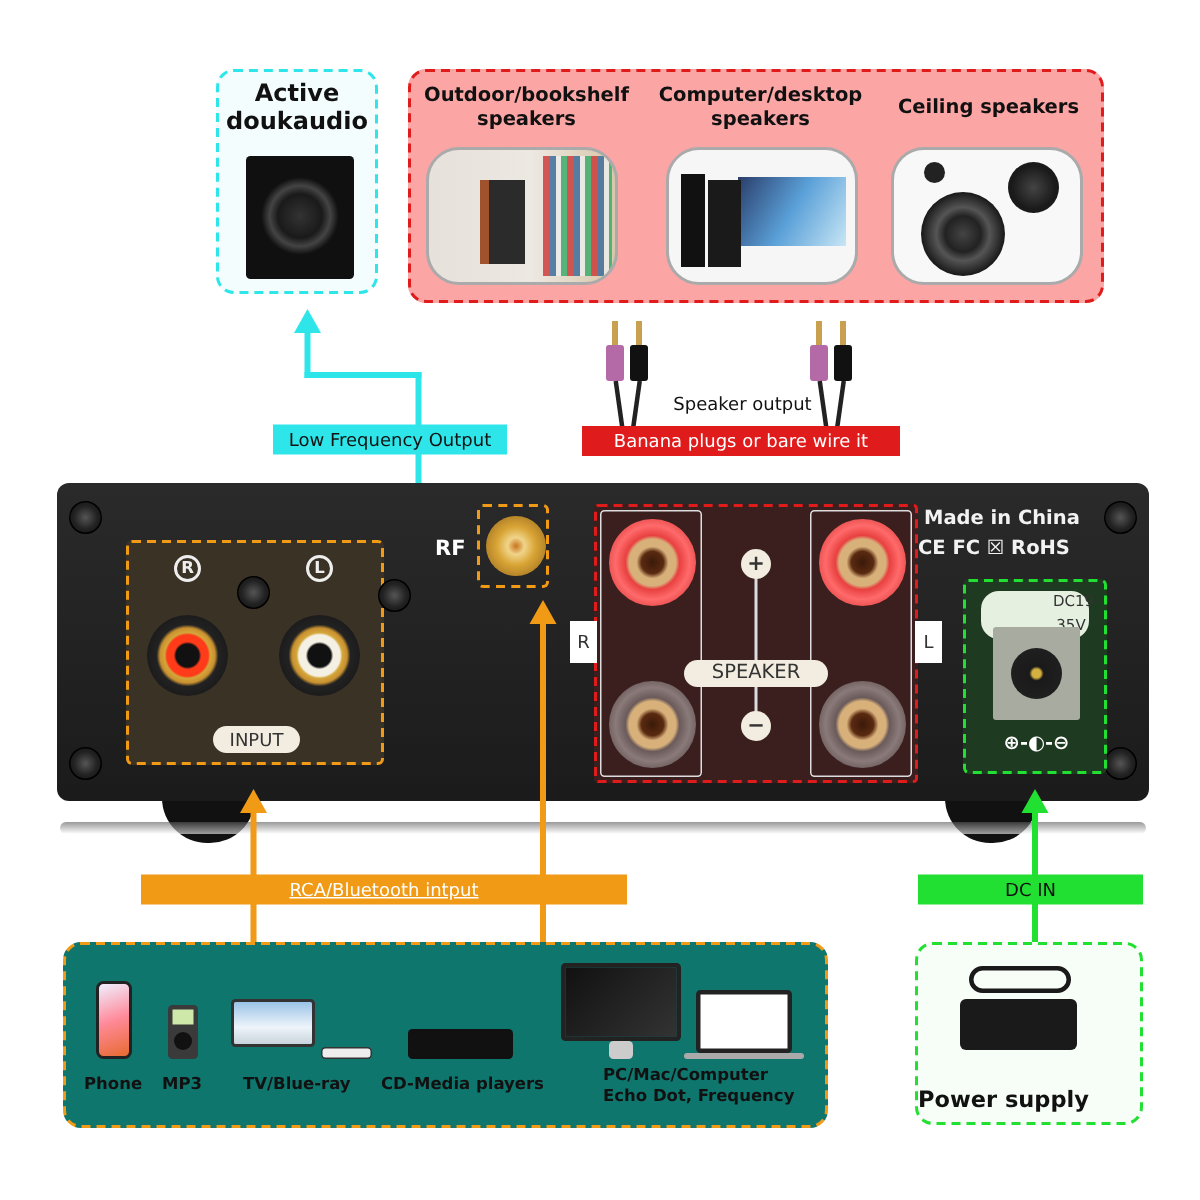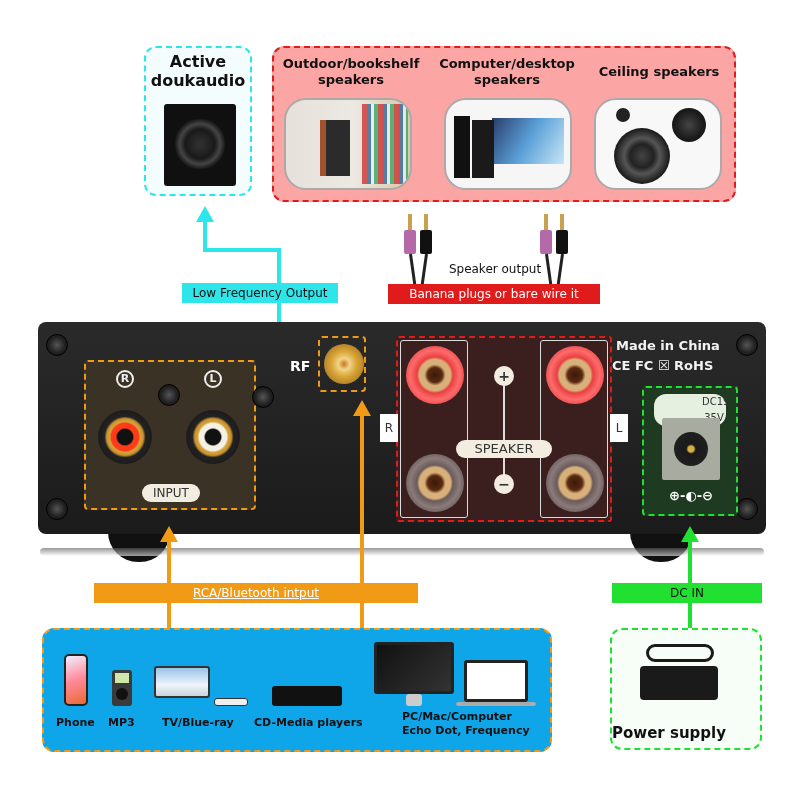--- a/index.html
+++ b/index.html
@@ -132,21 +132,21 @@
     <div style="position:absolute;left:8px;top:100px;width:78px;text-align:center;color:#fff;font-size:13px;font-weight:bold;">⊕-◐-⊖</div>
   </div>
 </div>
 
 <div class="arrow-up" style="left:160px;top:526px;border-bottom:16px solid #f09a16;"></div>
 <div class="vline" style="left:167px;top:540px;height:88px;background:#f09a16;"></div>
 <div class="arrow-up" style="left:353px;top:400px;border-bottom:16px solid #f09a16;"></div>
 <div class="vline" style="left:360px;top:414px;height:214px;background:#f09a16;"></div>
 <div class="label-bar" style="left:94px;top:583px;width:324px;background:#f09a16;text-decoration:underline;">RCA/Bluetooth intput</div>
 
-<div class="dash-box" style="left:42px;top:628px;width:510px;height:124px;border:2px dashed #f09a16;background:#0ea5e9;">
+<div class="dash-box" style="left:42px;top:628px;width:510px;height:124px;border:2px dashed #f09a16;background:#0f766e;">
   <div class="dev" style="left:20px;top:24px;width:24px;height:52px;background:linear-gradient(160deg,#f0f0ff,#ff8a9a 50%,#e86a30);border:2px solid #222;border-radius:5px;"></div>
   <div class="dev" style="left:68px;top:40px;width:20px;height:36px;background:#3a3a3a;">
     <div style="position:absolute;left:3px;top:3px;width:14px;height:10px;background:#cde8a8;"></div>
     <div style="position:absolute;left:4px;top:18px;width:12px;height:12px;border-radius:50%;background:#111;"></div>
   </div>
   <div class="dev" style="left:110px;top:36px;width:56px;height:32px;background:linear-gradient(#9ac4e8,#eef4fa 60%,#c8d4dc);border:2px solid #333;"></div>
   <div class="dev" style="left:170px;top:68px;width:34px;height:8px;background:#eee;border:1px solid #333;"></div>
   <div class="dev" style="left:228px;top:56px;width:70px;height:20px;background:#111;"></div>
   <div class="dev" style="left:330px;top:12px;width:80px;height:52px;background:linear-gradient(135deg,#111,#333);border:3px solid #222;"></div>
   <div class="dev" style="left:362px;top:64px;width:16px;height:12px;background:#ccc;"></div>

